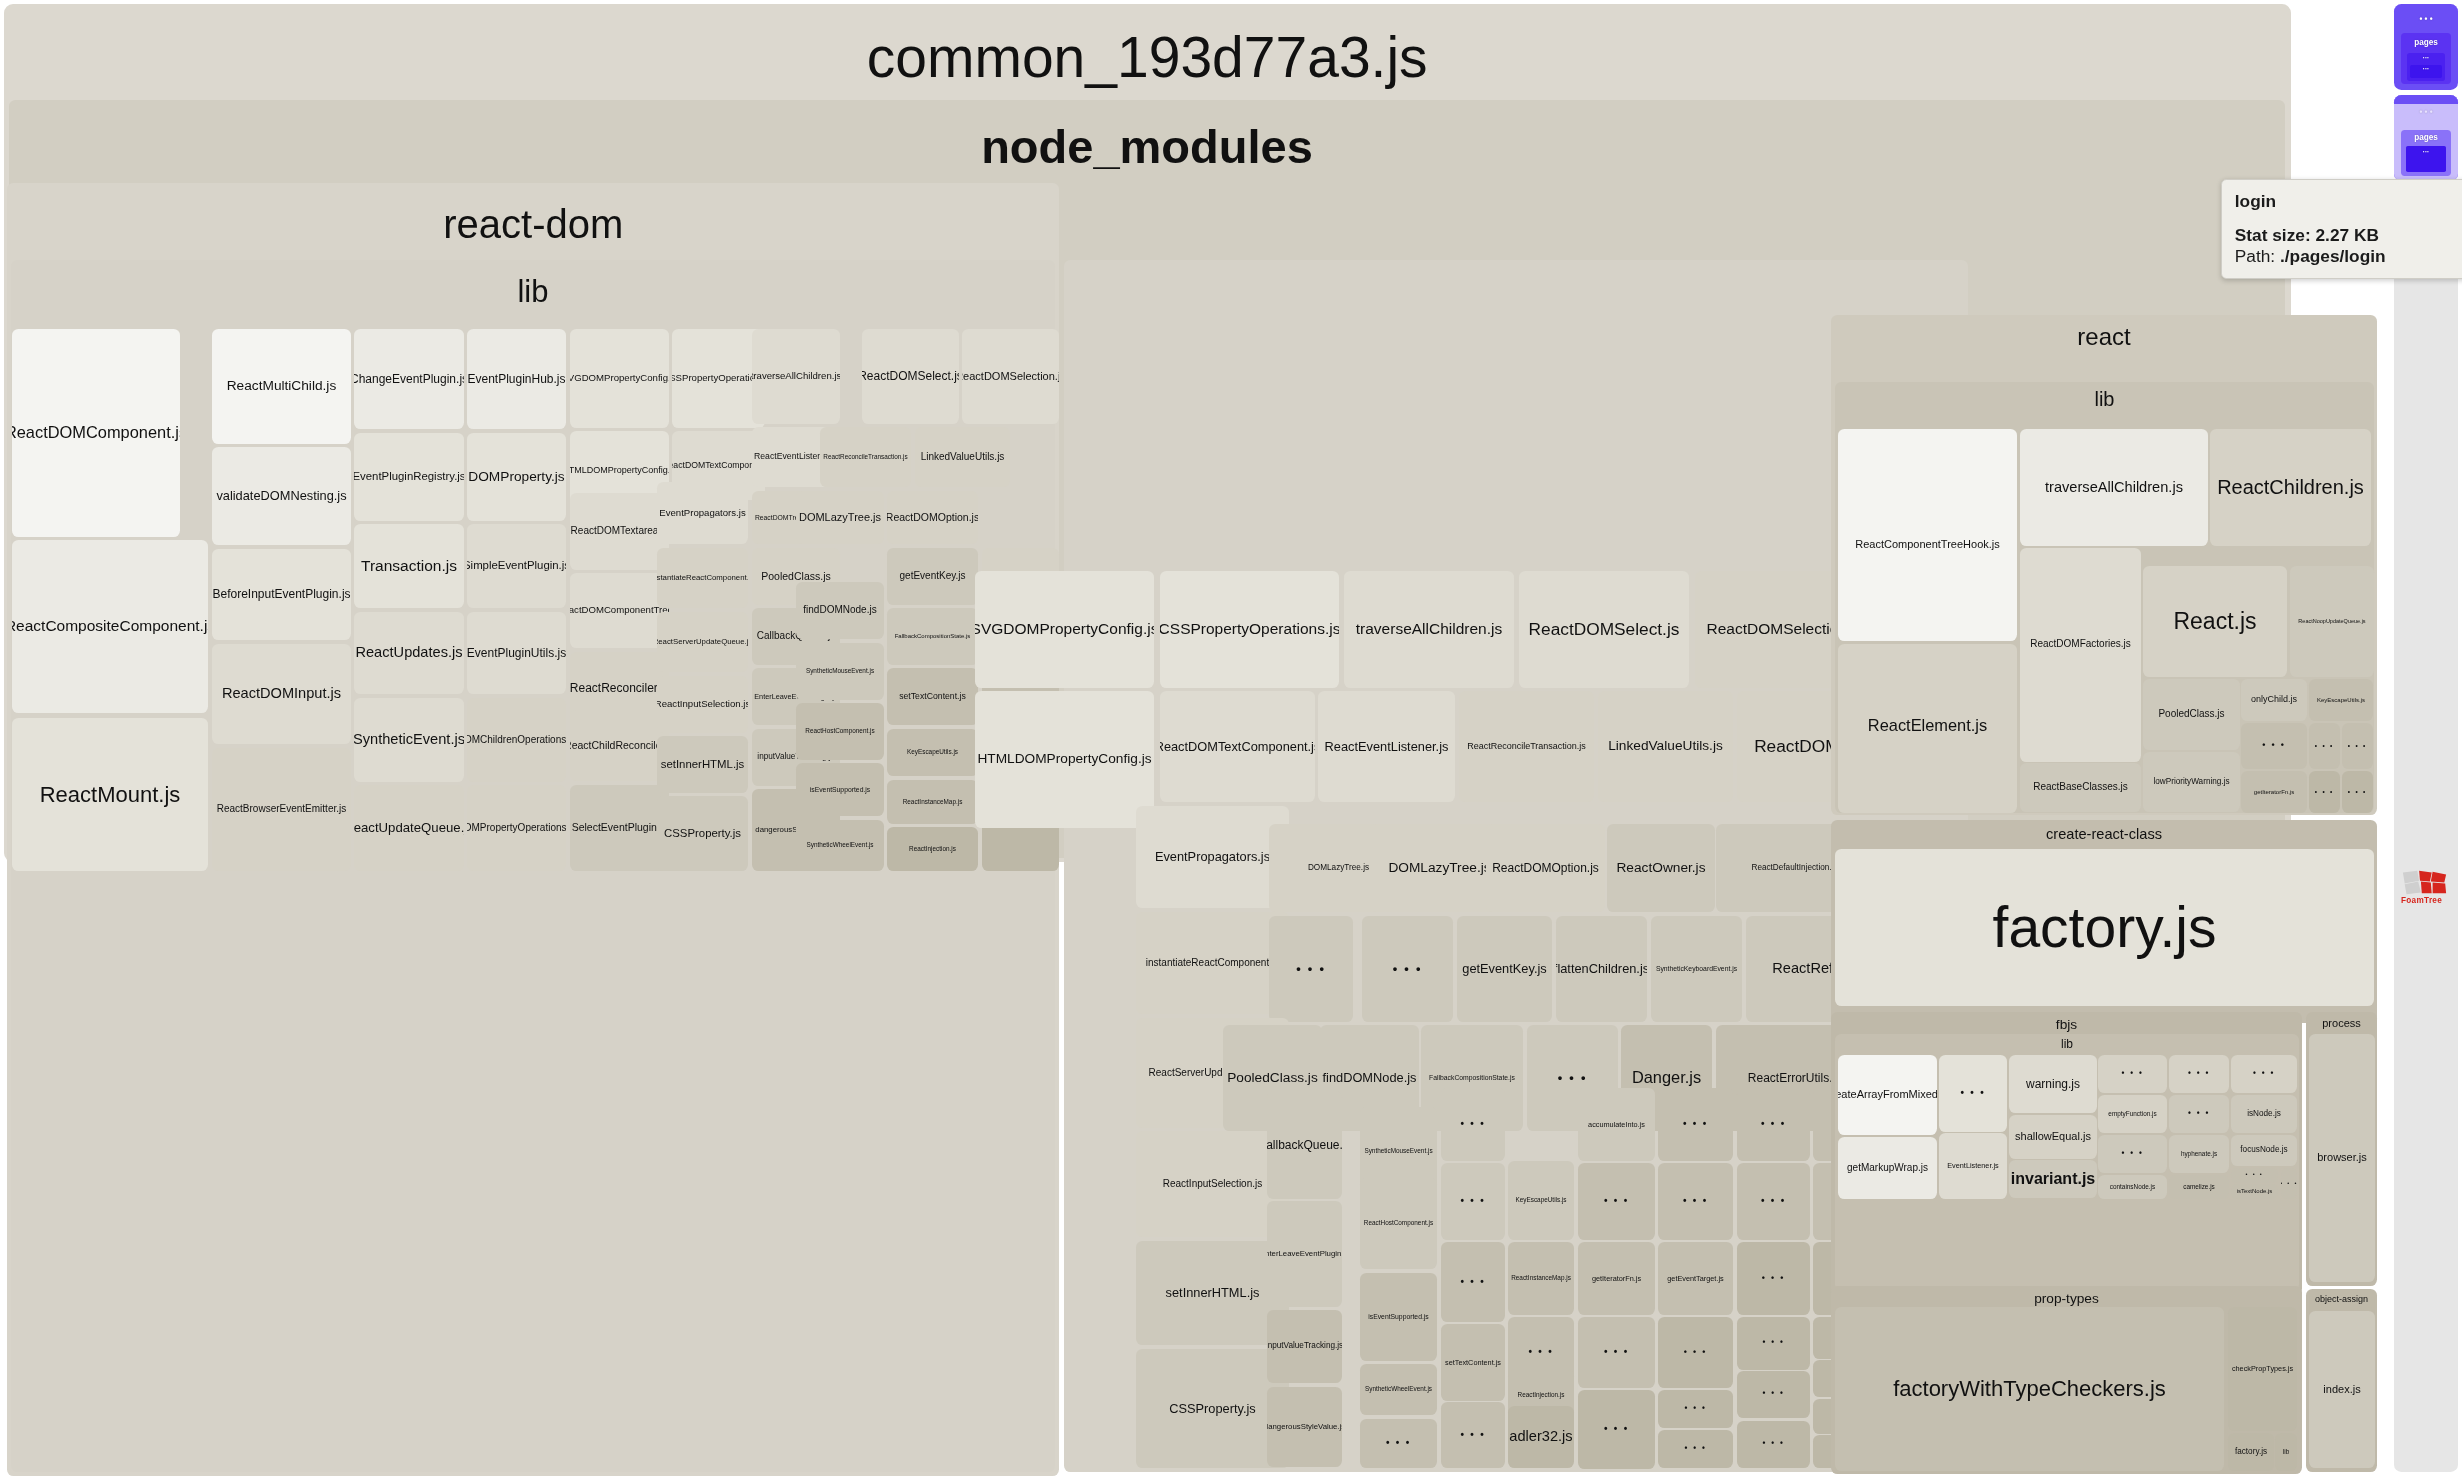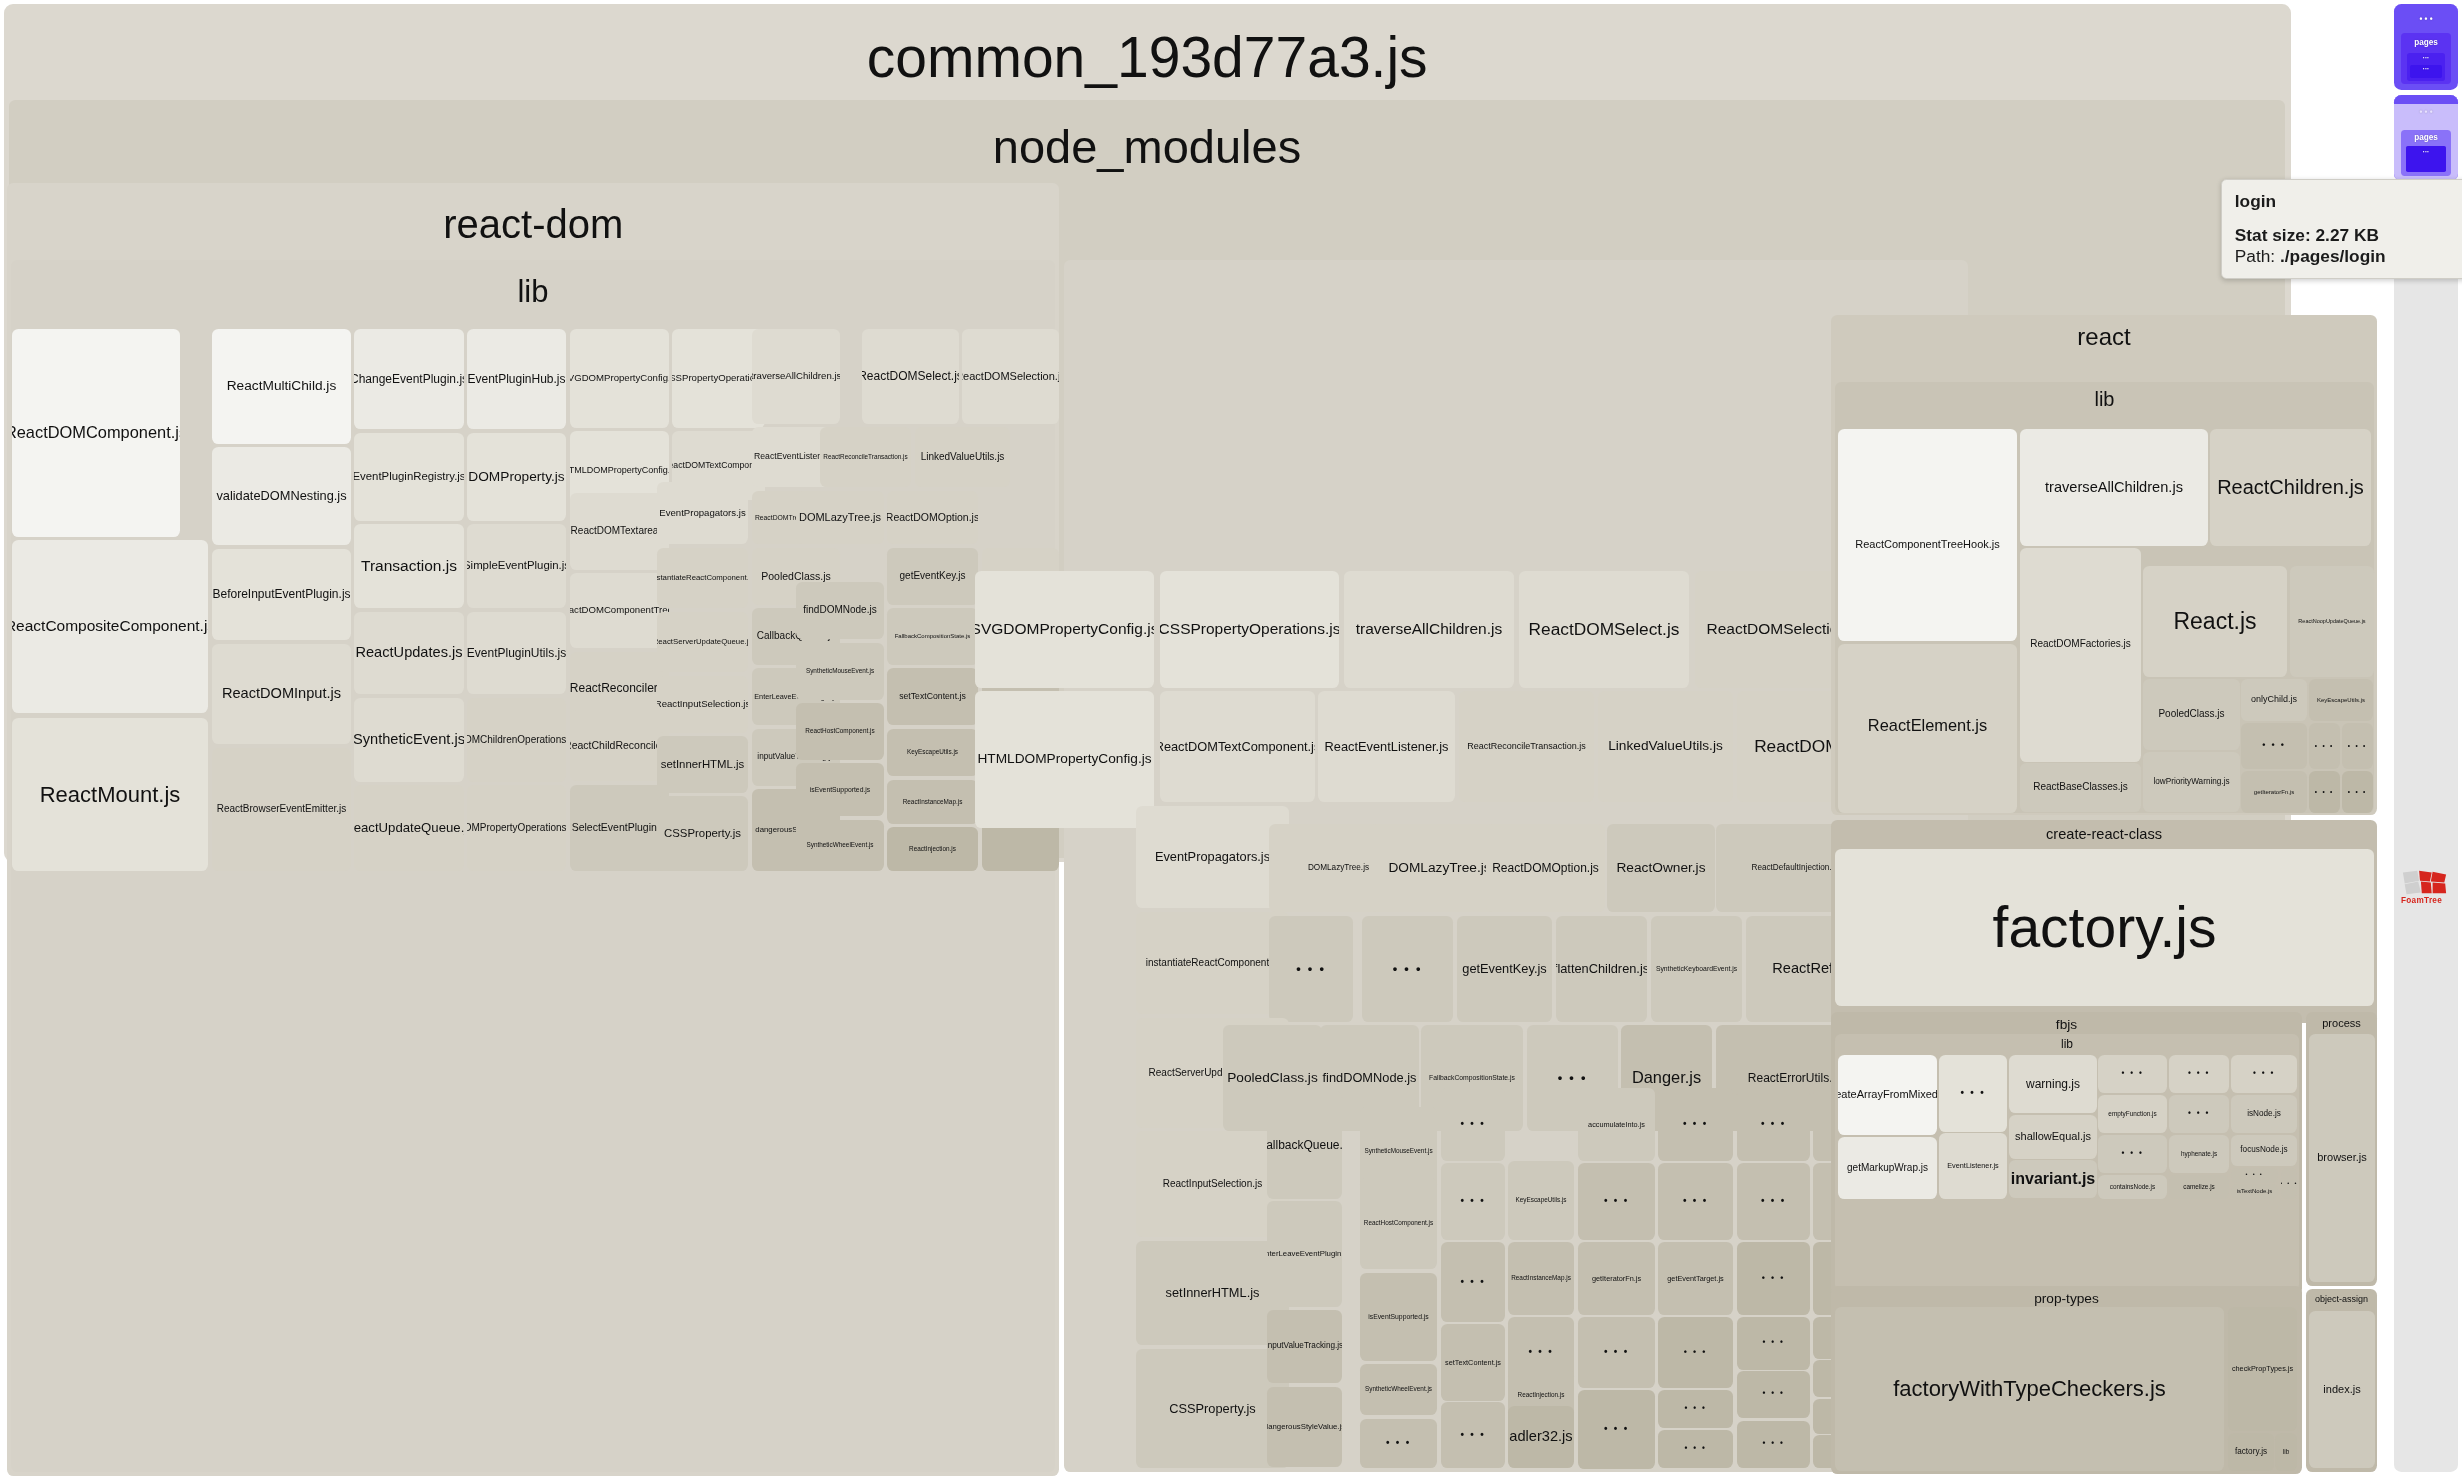--- a/index.html
+++ b/index.html
@@ -57,21 +57,21 @@
 </head>
 <body>
 
 <div class="stage">
 
   <div class="cell grp l0" style="left:3.7px;top:3.7px;width:2287px;height:858px;border-radius:9px;">
     <div class="lbl" style="font-size:57px;position:absolute;top:24px;left:0;right:0;">common_193d77a3.js</div>
   </div>
 
   <div class="cell grp l1" style="left:9px;top:100px;width:2276px;height:758px;">
-    <div class="lbl" style="font-size:47px;position:absolute;top:22px;left:0;right:0;">node_modules</div>
+    <div class="lbl" style="font-size:47px;position:absolute;top:22px;left:0;right:0;font-weight:bold;">node_modules</div>
   </div>
 
   <div class="cell grp l2" style="left:7.3px;top:183px;width:1052px;height:1293px;">
     <div class="lbl" style="font-size:40px;position:absolute;top:20px;left:0;right:0;">react-dom</div>
   </div>
   <div class="cell grp l2" style="left:11px;top:260px;width:1044px;height:1212px;background:#d6d2c8;">
     <div class="lbl" style="font-size:31px;position:absolute;top:16.4px;left:0;right:0;">lib</div>
   </div>
 
   <div class="cell a" style="left:12px;top:329px;width:168px;height:208px;text-align:right;">

